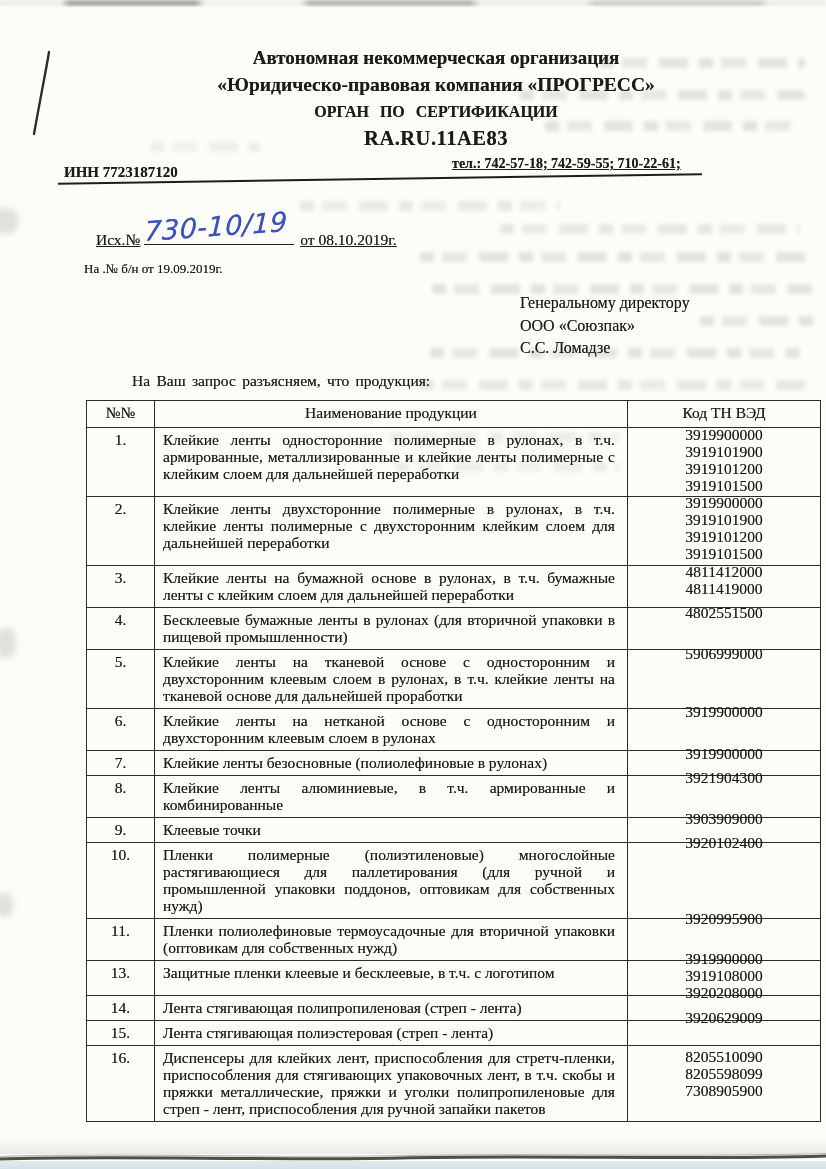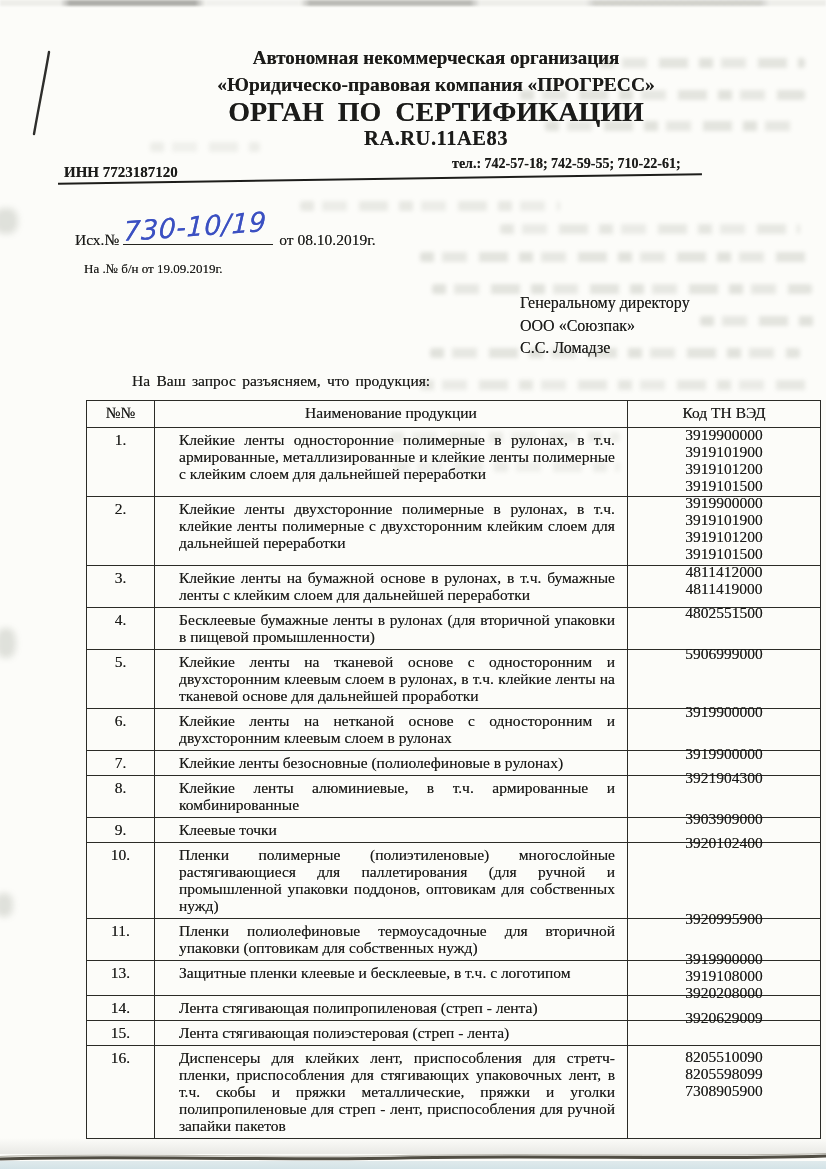--- a/index.html
+++ b/index.html
@@ -32,54 +32,54 @@
   .bottom-strip{ position:absolute; left:0; top:1161px; width:826px; height:8px;
     background:linear-gradient(#e0eaec,#d4e3e7); }
   .bottom-shadow{ position:absolute; left:0; top:1138px; width:826px; height:16px;
     background:linear-gradient(rgba(120,120,110,0),rgba(120,120,110,.14)); }
 
   
   .letterhead{ position:absolute; top:44px; left:46px; right:0; text-align:center;
     font-weight:bold; line-height:27px; }
   .lh1{ font-size:19px; }
   .lh2{ font-size:19.5px; }
-  .lh3{ font-size:28px; word-spacing:7px; }
+  .lh3{ font-size:16px; word-spacing:7px; }
   .lh4{ font-size:20.5px; letter-spacing:.5px; }
 
   .inn{ position:absolute; top:164px; left:64px; font-size:15px; font-weight:bold; }
   .phones{ position:absolute; top:156px; left:452px; font-size:14px; font-weight:bold;
-    }
+    text-decoration:underline; }
   .lh-rule{ position:absolute; top:178px; left:58px; width:644px; height:0;
     border-bottom:2px solid #1d1d1b; transform:rotate(-.85deg); }
   .address{ position:absolute; top:183px; left:38px; width:786px; text-align:center;
     font-size:14px; font-weight:bold; }
 
   
-  .out-line{ position:absolute; top:228px; left:75px; font-size:15.5px; }
+  .out-line{ position:absolute; top:228px; left:96px; font-size:15.5px;text-decoration:underline; }
   .hand-wrap{ display:inline-block; position:relative; width:150px; height:16px;
     border-bottom:1.7px solid #24241f; margin:0 6px 0 4px; vertical-align:baseline; }
   .hand{ position:absolute; left:0; bottom:-3px; white-space:nowrap;
     font-family:"DejaVu Sans",sans-serif; font-style:italic; font-size:27px;
     color:#3b50c2; transform:rotate(-4deg) skewX(-6deg); transform-origin:left bottom;
     letter-spacing:.5px; text-shadow:0 0 .5px rgba(59,80,194,.8); }
   .in-line{ position:absolute; top:261px; left:84px; font-size:13px; }
 
   .addressee{ position:absolute; top:292px; left:520px; font-size:16px; line-height:22.5px; }
   .intro{ position:absolute; top:372px; left:132px; font-size:15.5px; word-spacing:2.5px; }
 
   
   .tbl-wrap{ position:absolute; top:400px; left:86px; width:734px; }
   table.products{ border-collapse:collapse; table-layout:fixed; width:734px;
     font-size:15.5px; }
   .products th,.products td{ border:1.4px solid #2b2b27; }
   .products thead th{ font-weight:normal; height:22px; vertical-align:middle;
     padding:1px 0 3px; text-align:center; font-size:15.5px; }
   td.c-num{ text-align:center; vertical-align:top; padding-top:3px; }
   td.c-name{ text-align:justify; vertical-align:top; line-height:17px;
-    padding:3px 12px 4px 24px; hyphens:none; }
+    padding:3px 12px 4px 8px; hyphens:none; }
   td.c-code{ vertical-align:top; text-align:center; padding:0; }
   .codes{ line-height:17px; }
   .products tr:last-child .codes{ margin-top:15px; }
 </style>
 </head>
 <body>
 
 <div class="page">
 
   <div class="scan-top-band"></div>

